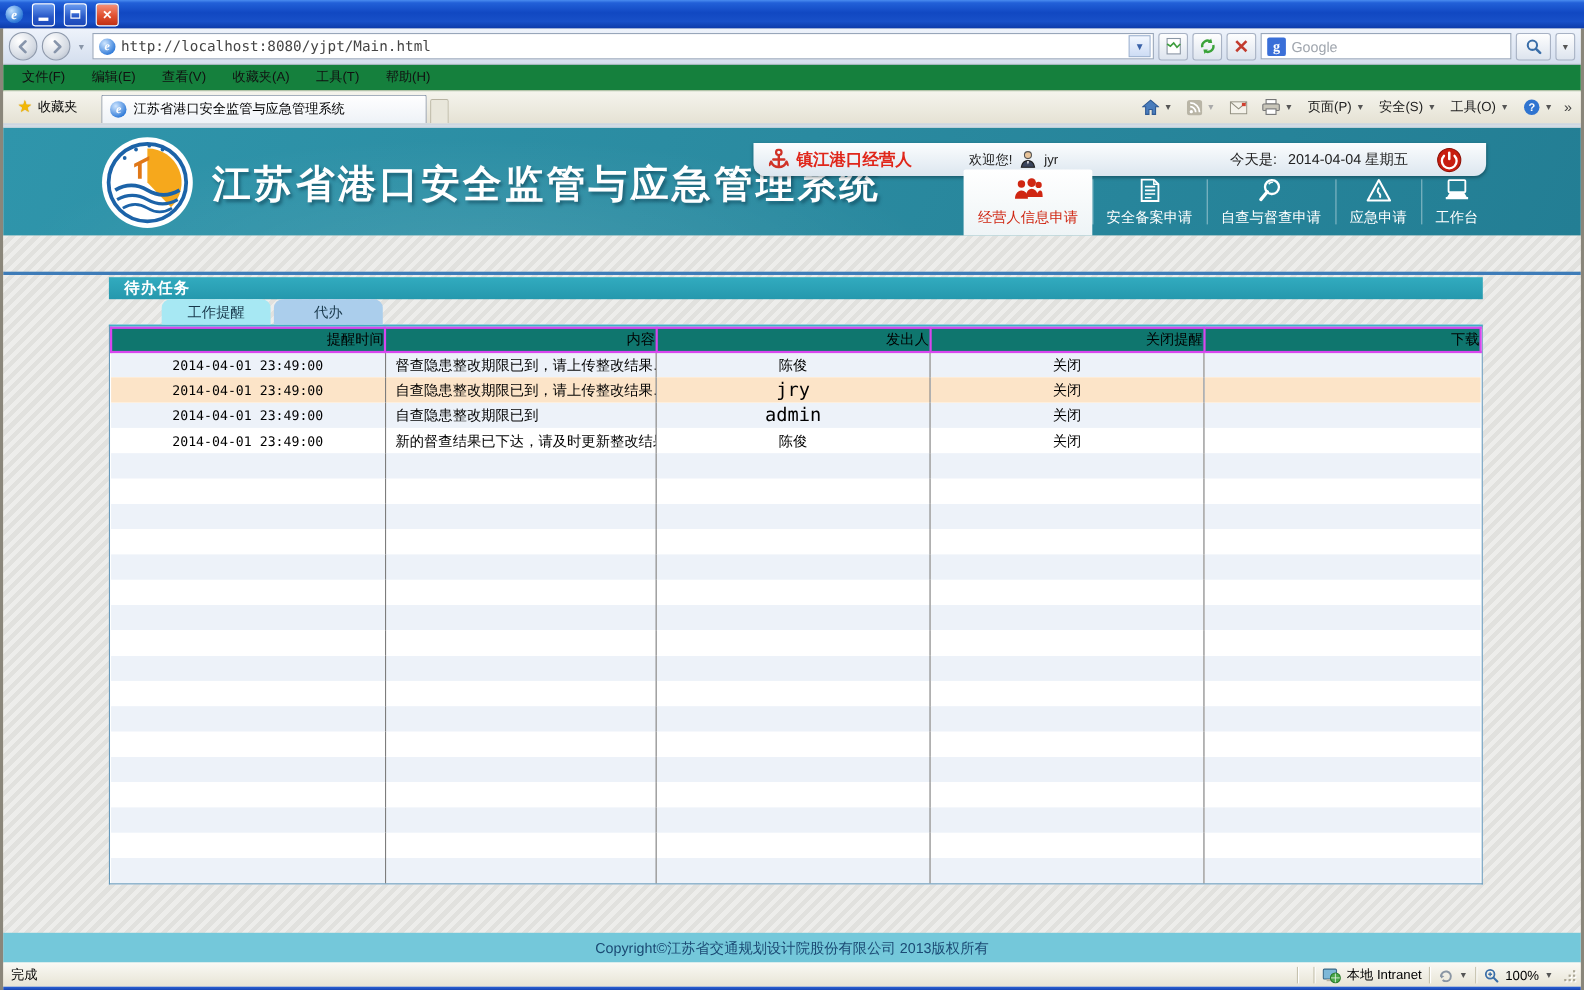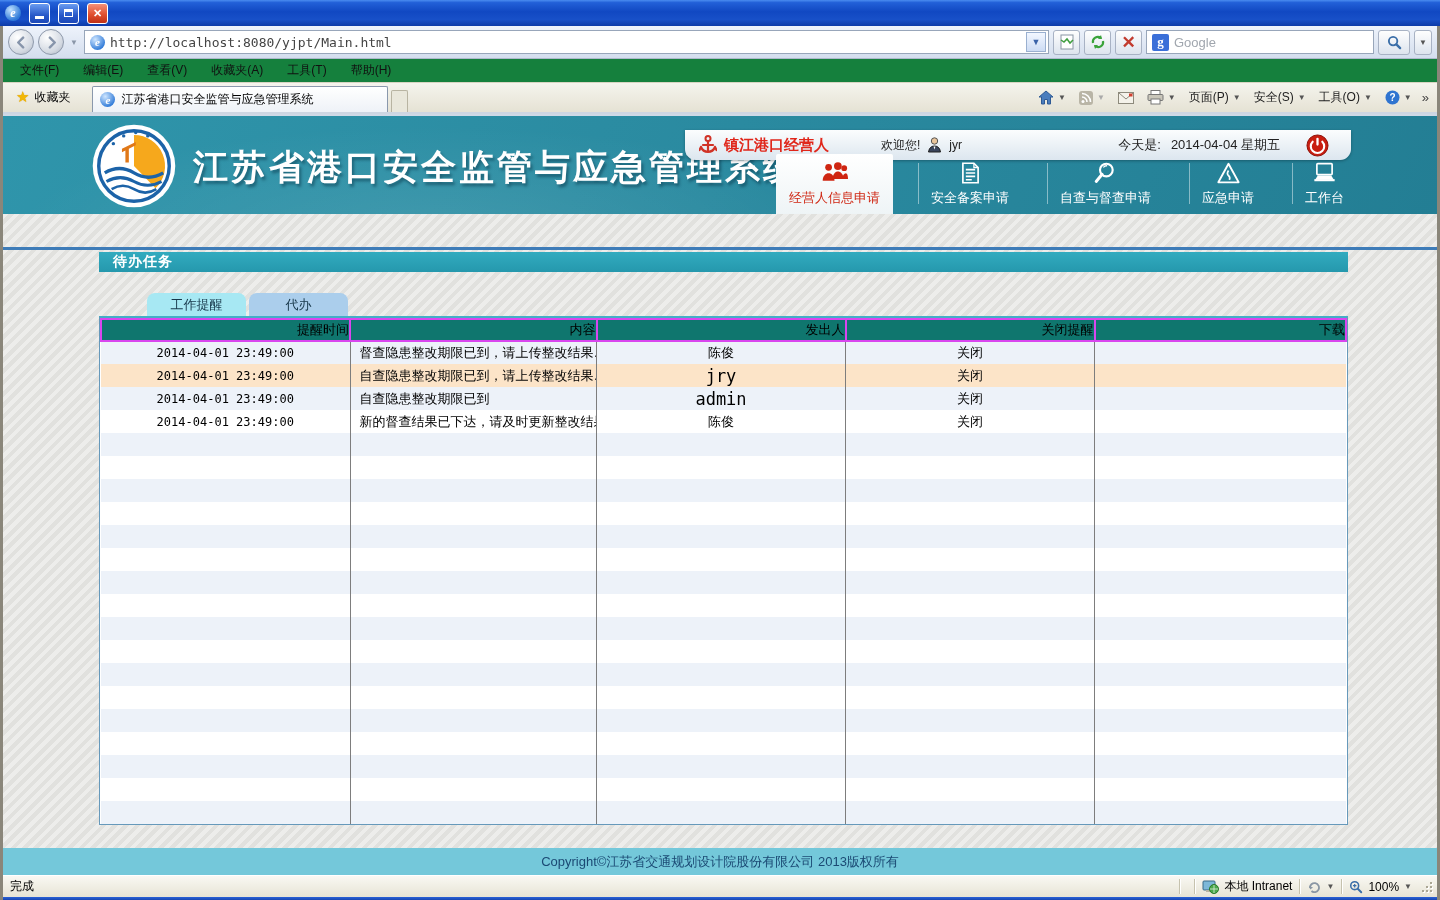--- a/index.html
+++ b/index.html
@@ -73,35 +73,35 @@
   .userbar { position:absolute; top:14px; right:86px; width:666px; height:30px; border-radius:0 0 11px 11px;
     background:linear-gradient(#fbfdfe,#dce6ef); box-shadow:0 1px 3px rgba(0,20,30,.35);
     display:flex; align-items:center; padding:0 14px; font-size:12px; color:#222; }
   .role-seg { display:flex; align-items:center; gap:7px; font-weight:bold; color:#e0261a; font-size:15px; }
   .welcome-seg { margin-left:52px; display:flex; align-items:center; gap:7px; }
   .date-seg { margin-left:auto; display:flex; align-items:center; gap:10px; font-size:13px; }
   .power-btn { margin-left:26px; margin-right:8px; width:23px; height:23px; cursor:pointer; }
 
   .nav { position:absolute; bottom:0; right:80px; display:flex; align-items:flex-end; }
   .nav-item { height:57px; padding:5px 13px 7px; display:flex; flex-direction:column; align-items:center; justify-content:flex-end;
-    gap:5px; color:#fff; font-size:13px; position:relative; cursor:pointer; white-space:nowrap;margin-left:25px; }
+    gap:5px; color:#fff; font-size:13px; position:relative; cursor:pointer; white-space:nowrap; }
   .nav-item + .nav-item::before { content:""; position:absolute; left:0; top:6px; bottom:10px; width:1px; background:rgba(255,255,255,.45); }
   .nav-item.active { background:linear-gradient(#ffffff,#eef4f6); color:#cf2612; height:60px; border-radius:2px 2px 0 0; }
   .nav-item svg { width:27px; height:25px; }
 
   
   .stripes { background:repeating-linear-gradient(135deg,#ededeb 0 4px,#e1e1de 4px 8px); }
   .stripeband { height:33px; flex:0 0 33px; }
   .blueline { height:3px; flex:0 0 3px; background:#3e7cb8; }
 
   
   .content { flex:1; min-height:0; padding:2px 89px 0 96px; }
   .panel-title { height:20px; background:linear-gradient(#32abbf,#2598ad); color:#fff; font-weight:bold; font-size:14px;
     display:flex; align-items:center; padding-left:14px; letter-spacing:1px; }
-  .tabs { margin-top:21px; display:flex; gap:3px; height:23px;padding-left:48px; }
+  .tabs { margin-top:0; display:flex; gap:3px; height:23px;padding-left:48px; }
   .tab-item { width:99px; display:flex; align-items:center; justify-content:center; font-size:13px; color:#17374a;
     border-radius:8px 8px 0 0; cursor:pointer; }
   .tab-item.active { background:#a7e8f3; }
   .tab-item.alt { background:#abceec; }
   .tablepanel { background:#fff; border:1px solid #6699bb; border-top:2px solid #43aec6; }
   table { width:100%; border-collapse:collapse; table-layout:fixed; font-size:13px; color:#000; }
   th { height:22px; background:#0f766e; border:2px solid #d946ef; font-weight:normal;text-align:right; }
   td { height:23px; border-left:1px solid #7d7d7d; border-right:1px solid #7d7d7d; overflow:hidden; white-space:nowrap; }
   td:first-child { border-left:none; } td:last-child { border-right:none; }
   tr.blue td { background:#edf2f9; }

